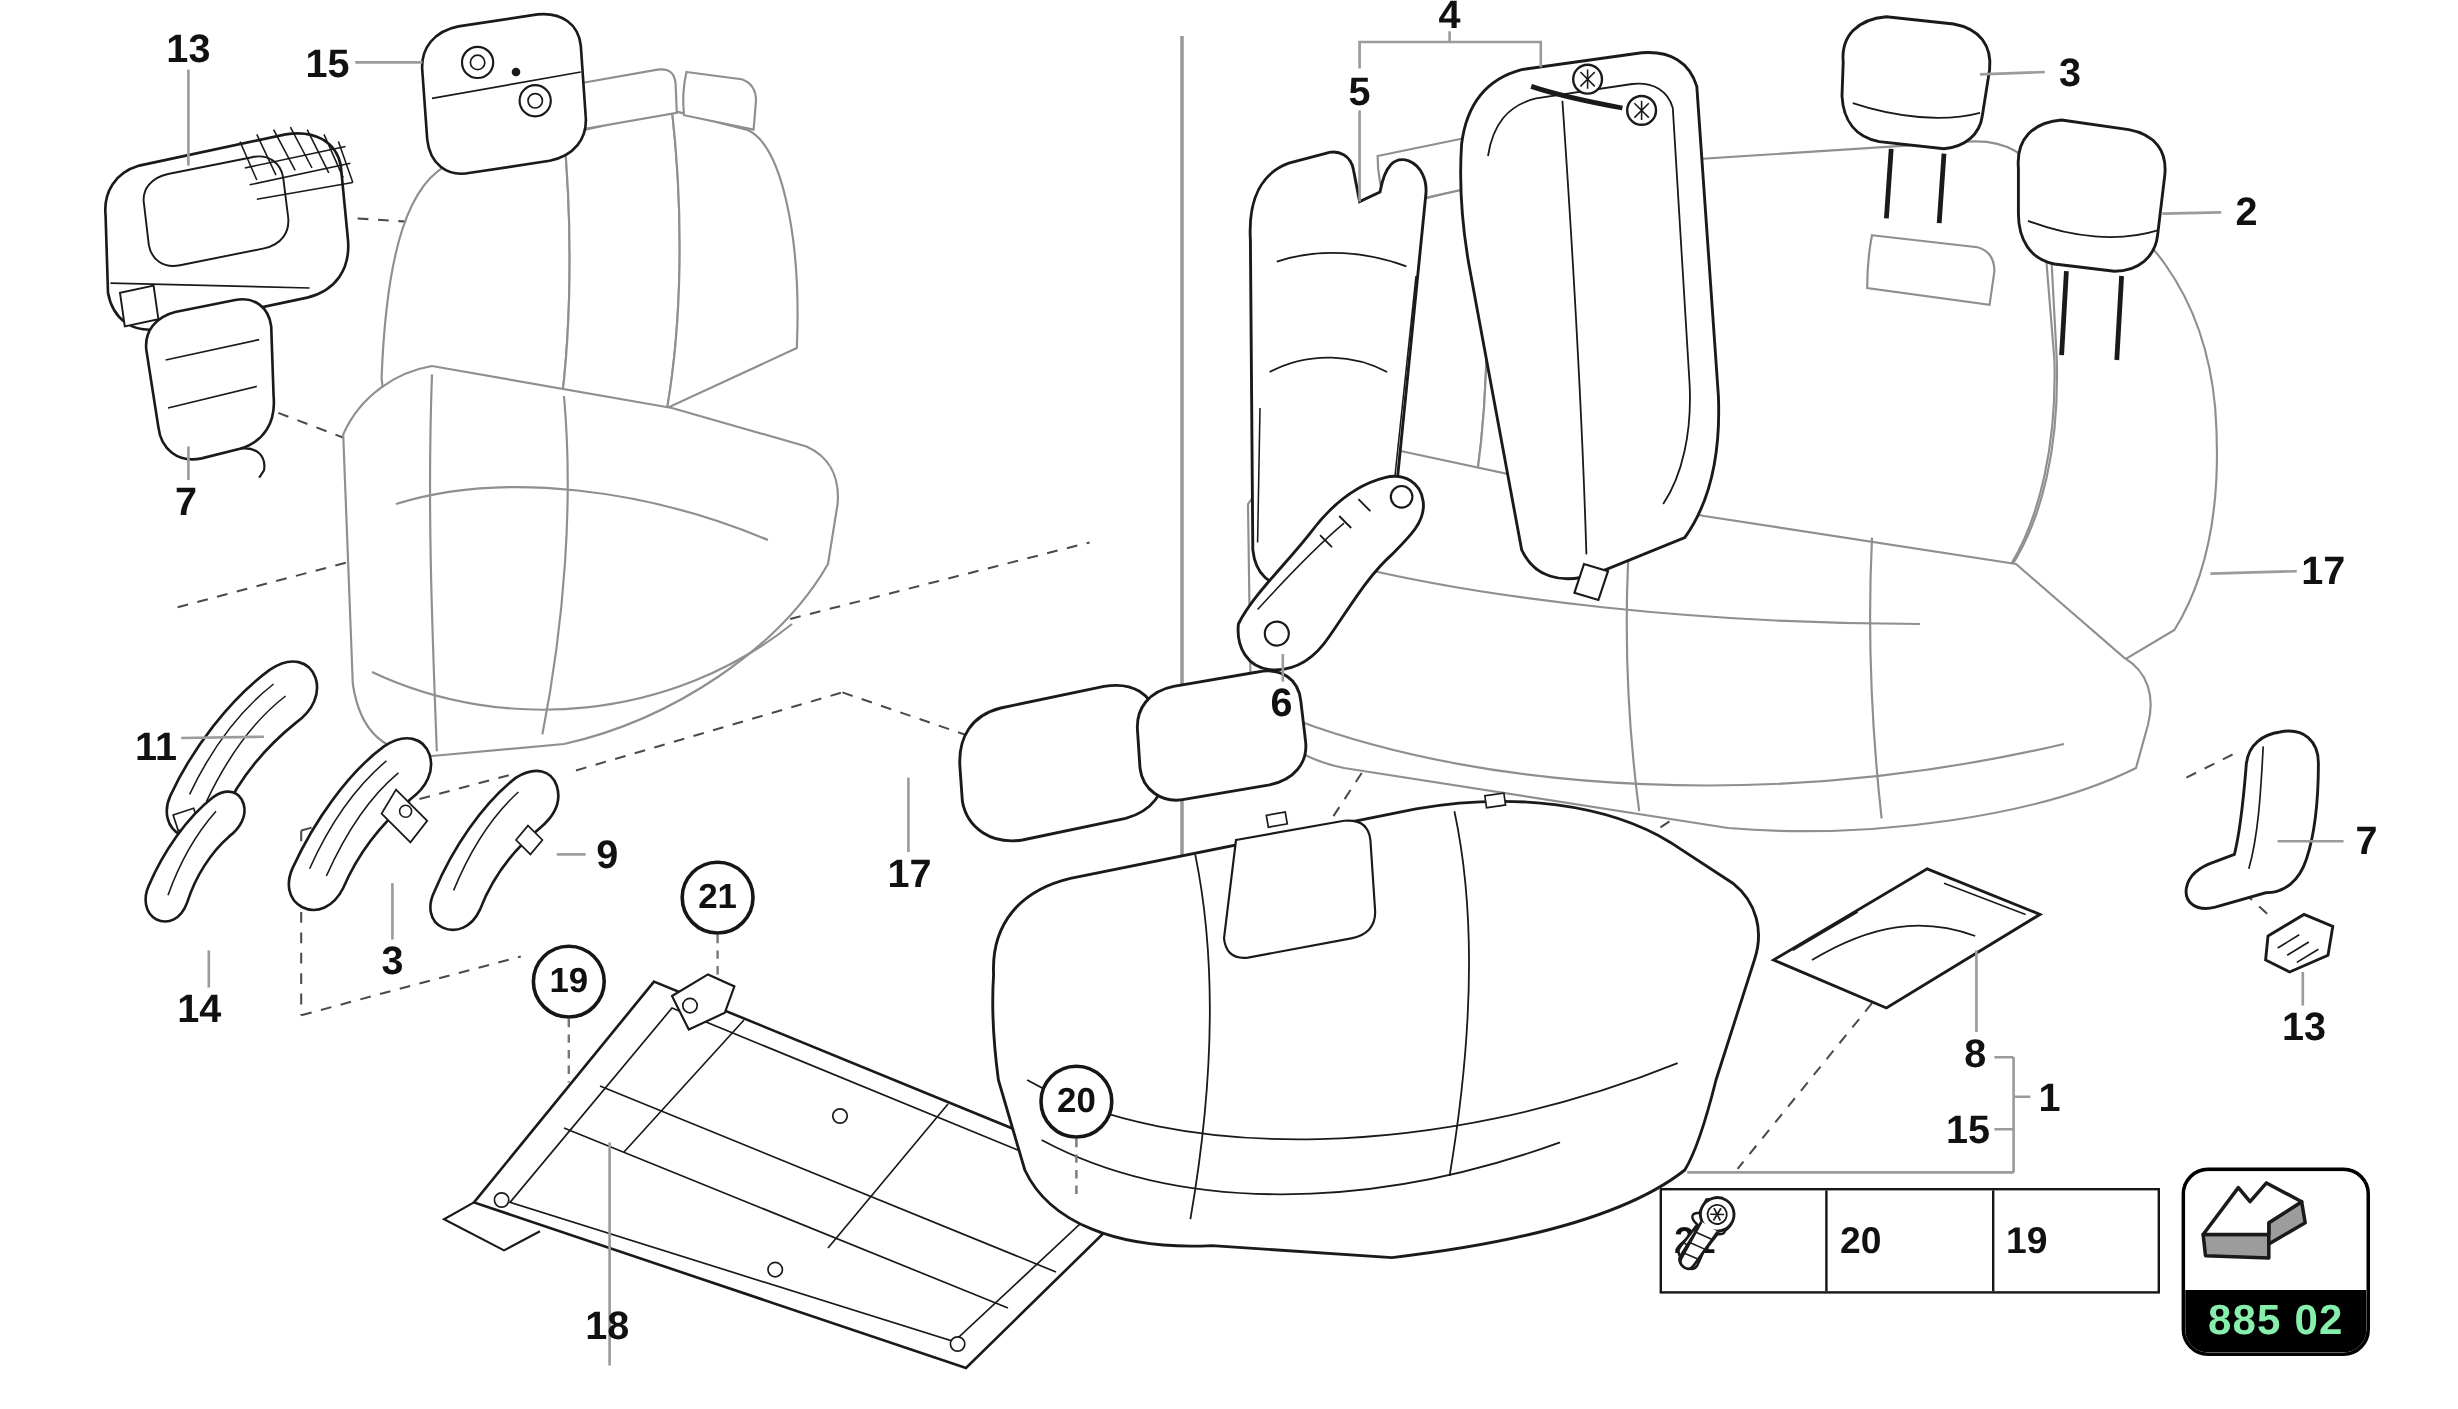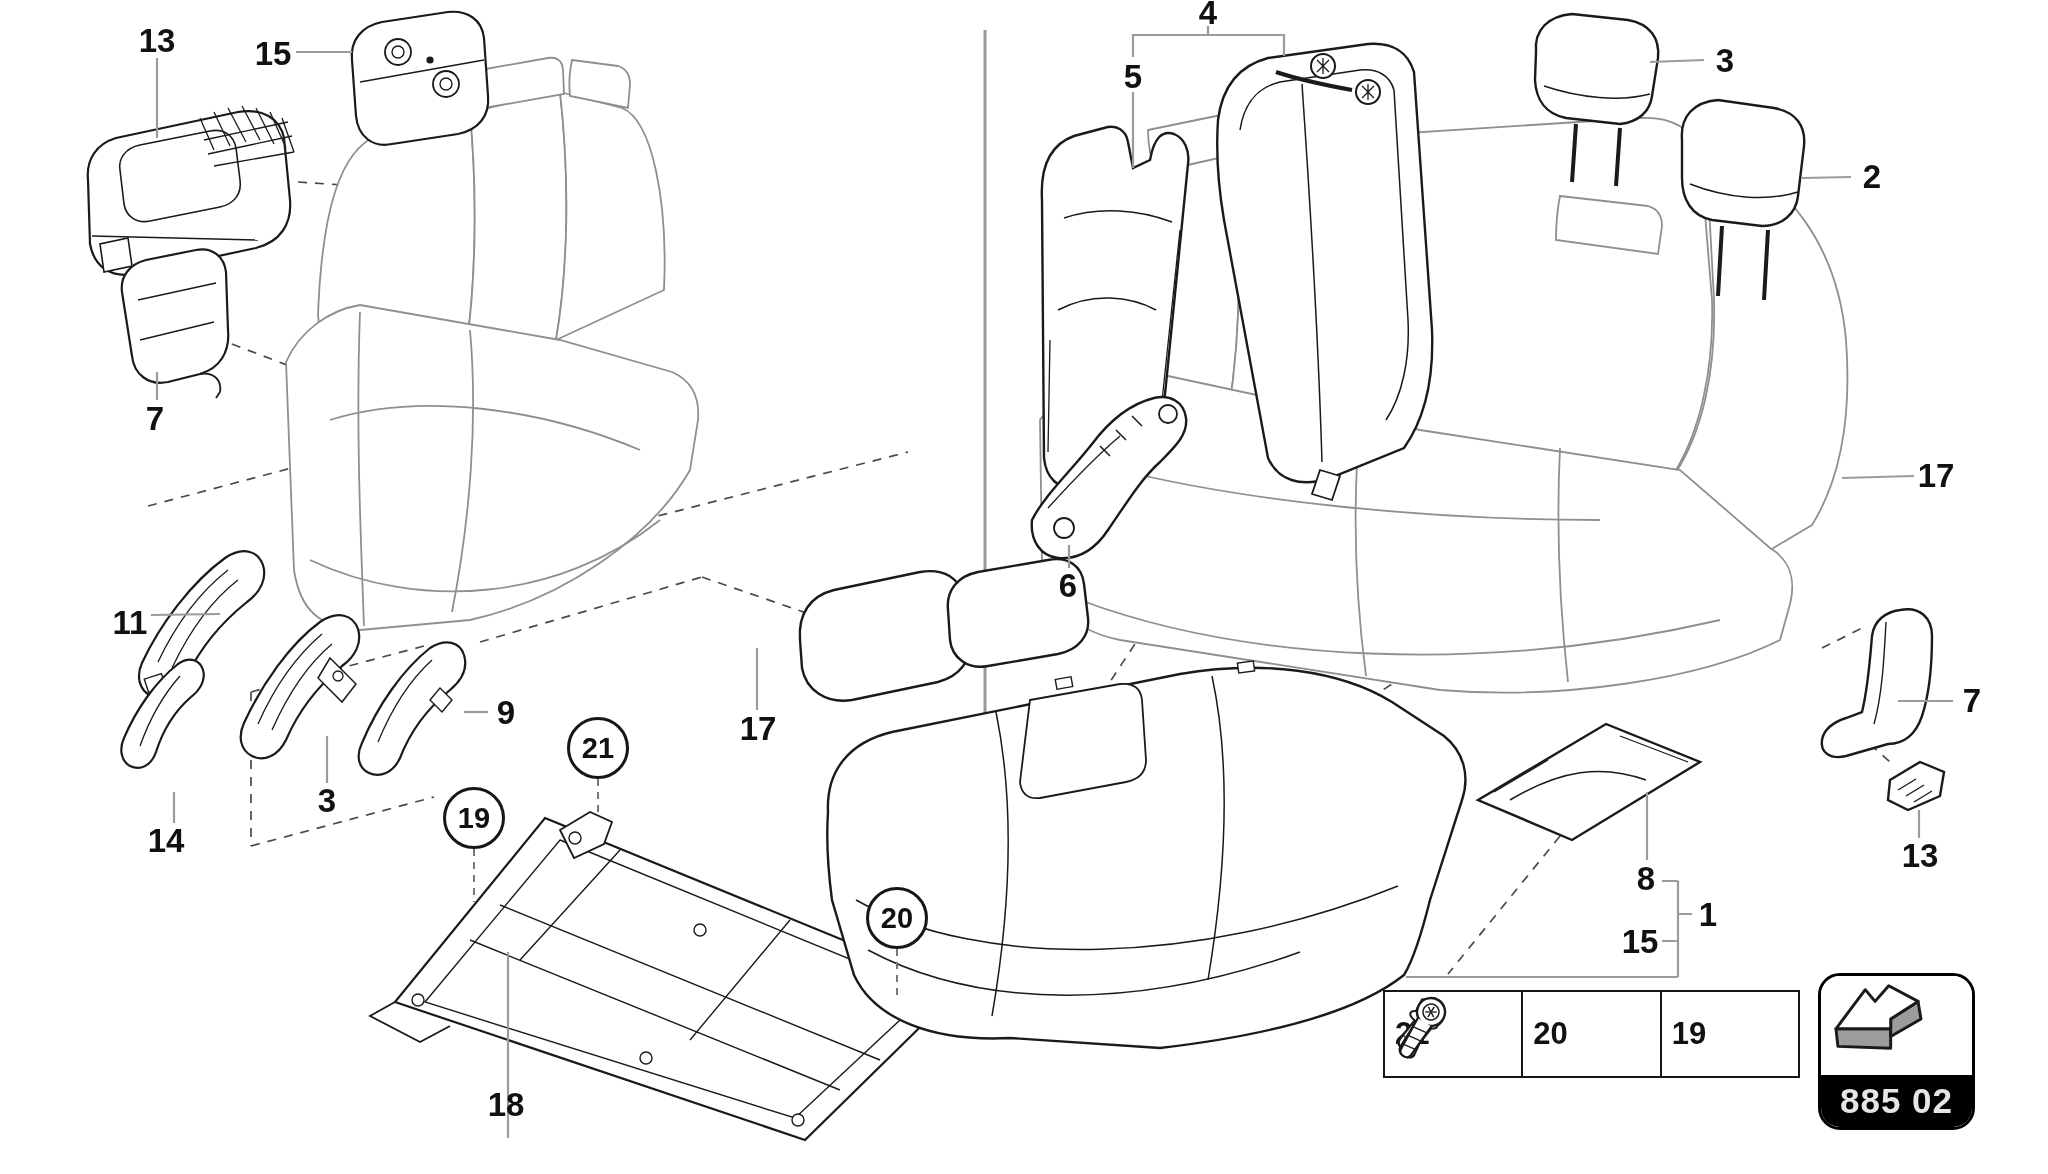--- a/index.html
+++ b/index.html
@@ -30,21 +30,21 @@
   }
   .legend .cell:last-child{border-right:none;}
   .legend .ref{font-weight:700;font-size:31px;color:#111;}
   .badge{
     position:absolute;left:1818px;top:973px;width:157px;height:157px;
     border:3px solid #000;border-radius:22px;overflow:hidden;background:#fff;
     box-sizing:border-box;display:flex;flex-direction:column;
   }
   .badge .badge-icon{flex:1 1 auto;display:flex;align-items:center;justify-content:center;background:#fff;}
   .badge .badge-code{
-    height:52px;background:#000;color:#e5e5e5;display:flex;align-items:center;justify-content:center;
+    height:52px;background:#000;color:#86efac;display:flex;align-items:center;justify-content:center;
     font-weight:700;font-size:35px;letter-spacing:1px;
   }
 </style>
 </head>
 <body>
 
 <div class="stage">
 
 <svg width="2048" height="1174" viewBox="0 0 2048 1174">
 

